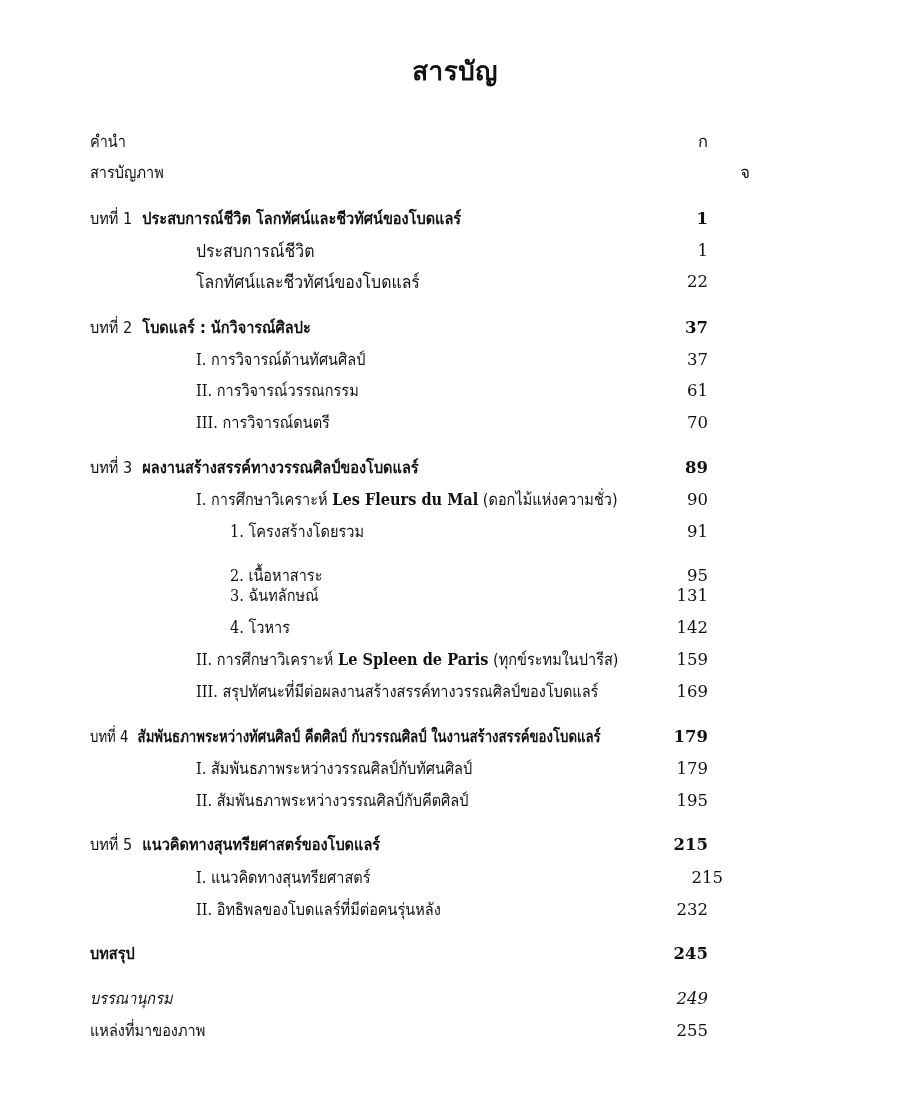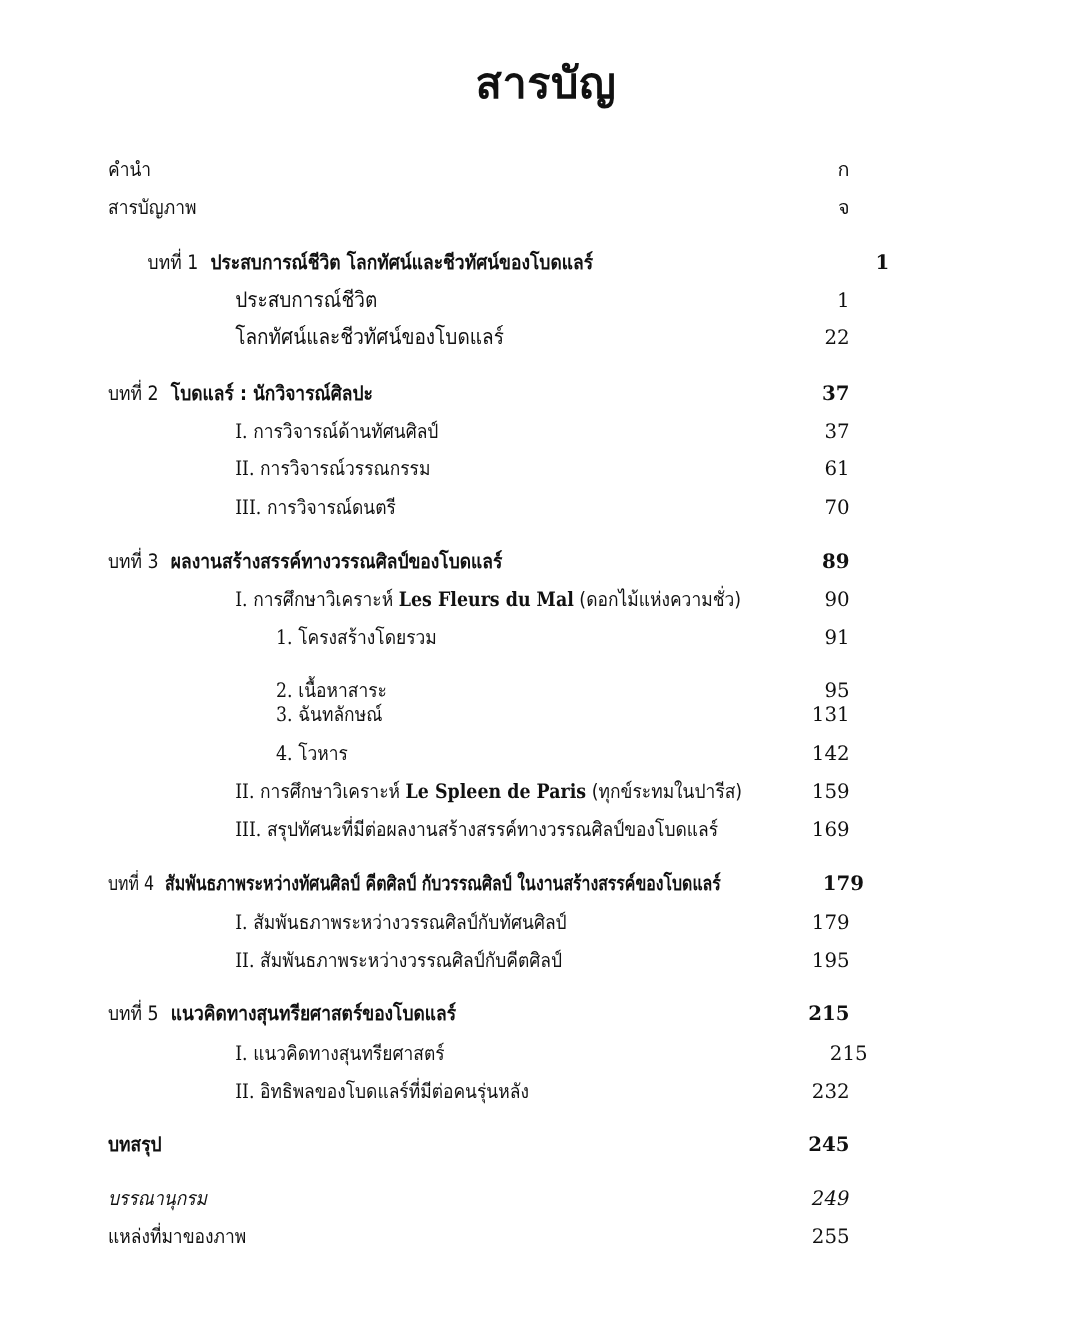--- a/index.html
+++ b/index.html
@@ -16,21 +16,21 @@
       font-family: "DejaVu Serif", "Liberation Serif", serif;
     }
     .page-title {
       position: absolute;
       top: 46px;
       left: 0;
       width: 910px;
       text-align: center;
       font-family: "DejaVu Sans", "Liberation Sans", sans-serif;
       font-weight: bold;
-      font-size: 36px;
+      font-size: 26px;
       letter-spacing: 0.5px;
       line-height: 50px;
     }
     .row {
       position: absolute;
       left: 0;
       width: 782px;
       height: 30px;
       line-height: 30px;
       font-size: 17.5px;
@@ -73,26 +73,26 @@
 <body>
 
 <div>
 
   <h1 class="page-title" style="margin:0;">สารบัญ</h1>
 
   <div class="row" style="top:127px;">
     <span class="label lvl0 thai-cond">คำนำ</span>
     <span class="page">ก</span>
   </div>
-  <div class="row" style="top:158px;">
+  <div class="row" style="top:158px;padding-left:42px;">
     <span class="label lvl0 thai-cond">สารบัญภาพ</span>
     <span class="page">จ</span>
   </div>
 
-  <div class="row chapter" style="top:204px;margin-left:33px;">
+  <div class="row chapter" style="top:204px;">
     <span class="label lvl0 thai-cond">
       <span class="chapnum">บทที่ 1</span>&nbsp;&nbsp;<span>ประสบการณ์ชีวิต โลกทัศน์และชีวทัศน์ของโบดแลร์</span>
     </span>
     <span class="page">1</span>
   </div>
   <div class="row" style="top:236px;">
     <span class="label lvl1r thai-cond" style="font-size:18px;">ประสบการณ์ชีวิต</span>
     <span class="page">1</span>
   </div>
   <div class="row" style="top:267px;">
@@ -181,21 +181,21 @@
     <span class="page">159</span>
   </div>
   <div class="row" style="top:677px;">
     <span class="label lvl1r thai-cond">
       <span class="latin">III.</span>
       <span>สรุปทัศนะที่มีต่อผลงานสร้างสรรค์ทางวรรณศิลป์ของโบดแลร์</span>
     </span>
     <span class="page">169</span>
   </div>
 
-  <div class="row chapter" style="top:722px;padding-left:12px;">
+  <div class="row chapter" style="top:722px;">
     <span class="label lvl0" style="transform:scaleX(0.80);">
       <span class="chapnum">บทที่ 4</span>&nbsp;&nbsp;<span>สัมพันธภาพระหว่างทัศนศิลป์ คีตศิลป์ กับวรรณศิลป์ ในงานสร้างสรรค์ของโบดแลร์</span>
     </span>
     <span class="page">179</span>
   </div>
   <div class="row" style="top:754px;">
     <span class="label lvl1r thai-cond">
       <span class="latin">I.</span>
       <span>สัมพันธภาพระหว่างวรรณศิลป์กับทัศนศิลป์</span>
     </span>

